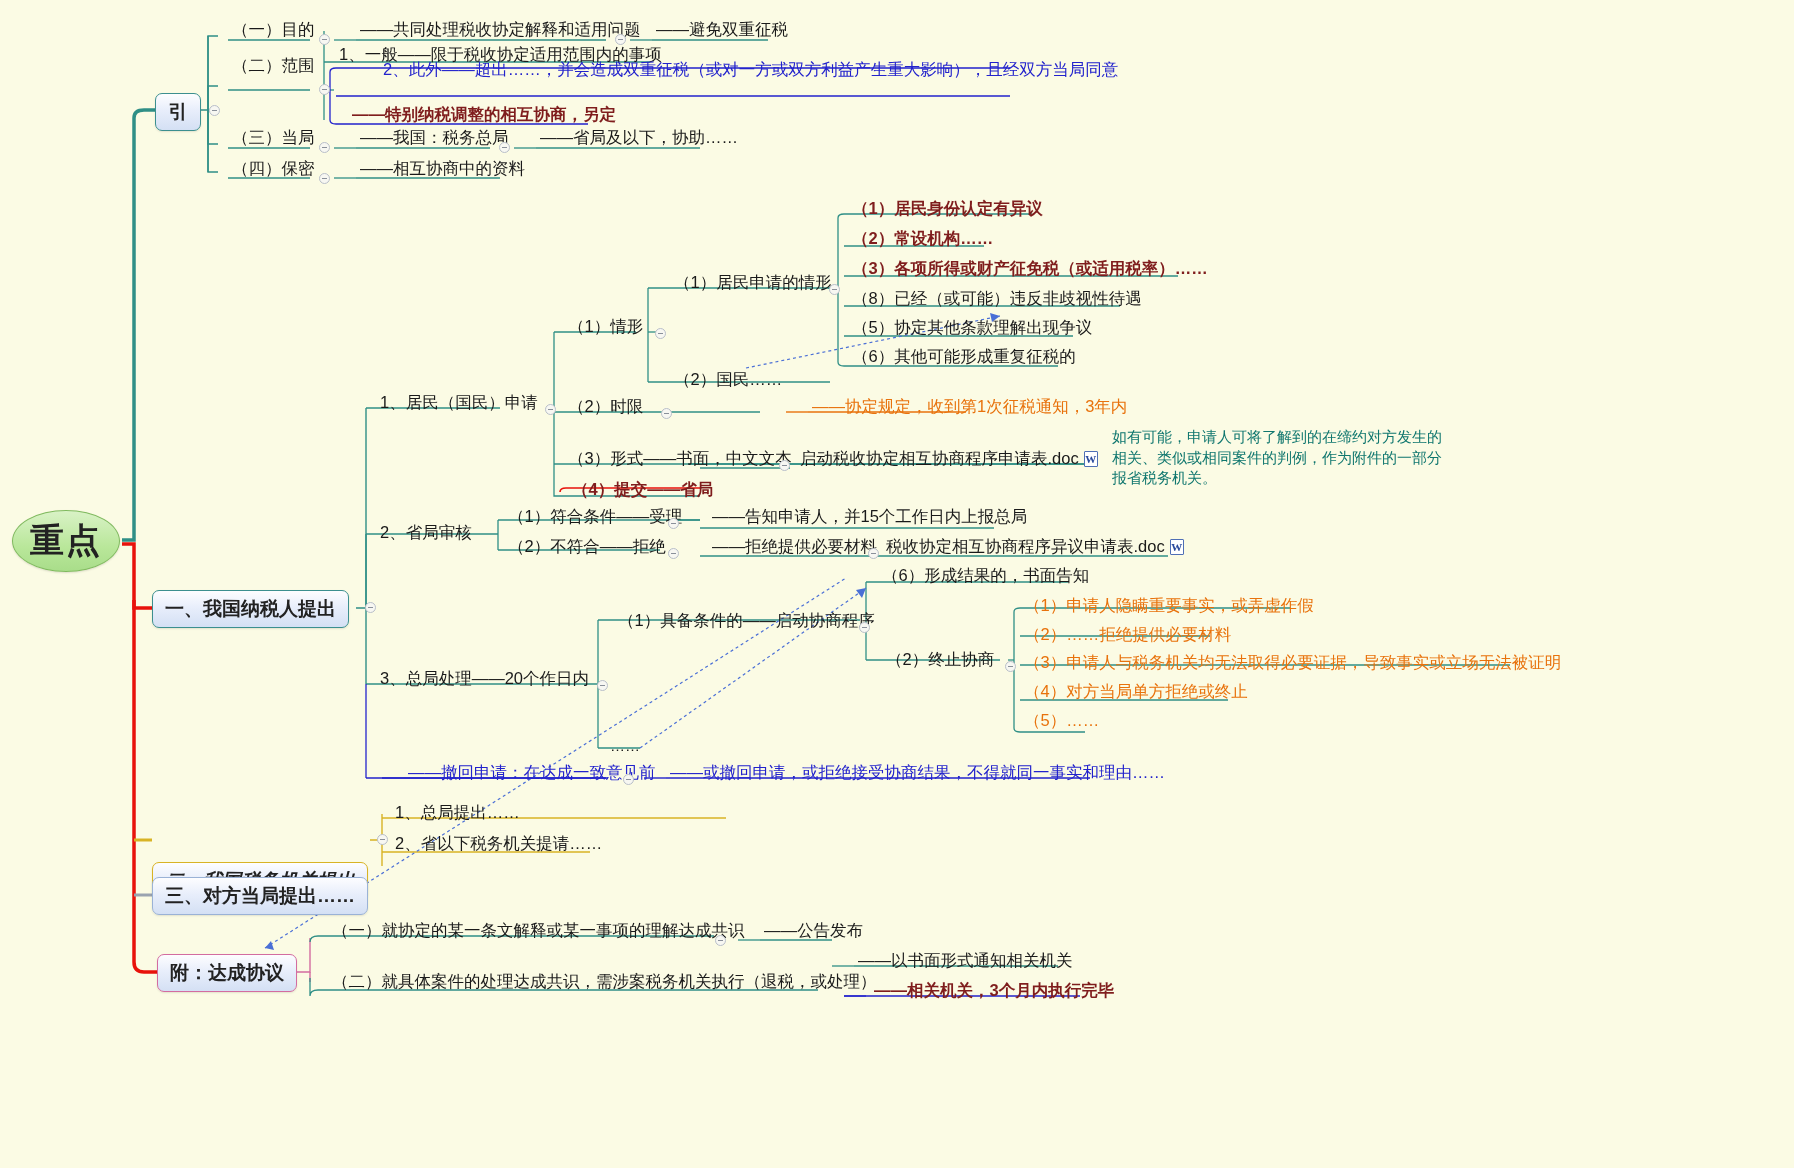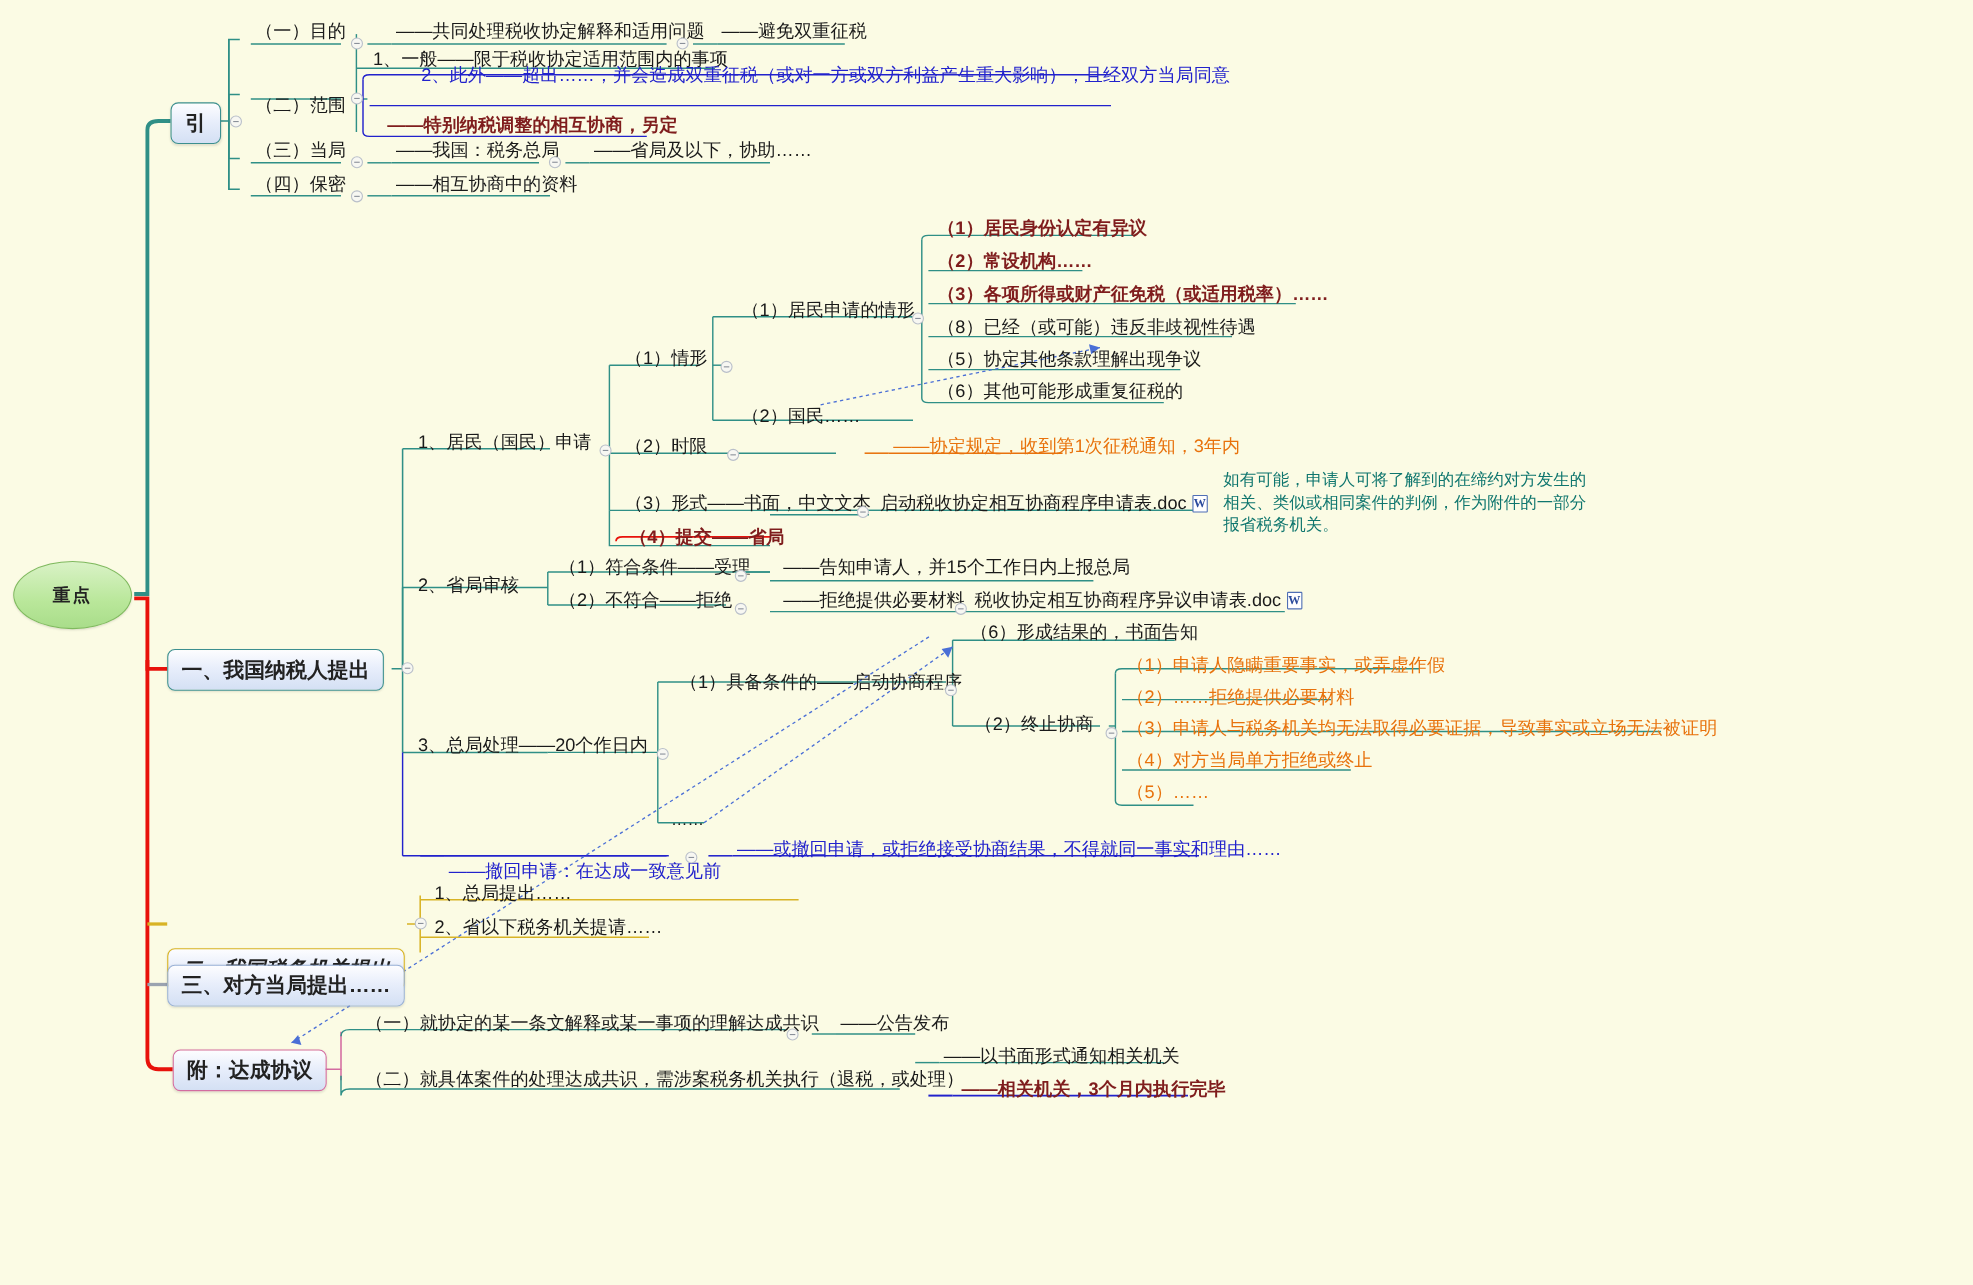--- a/index.html
+++ b/index.html
@@ -32,21 +32,21 @@
   .orange{ color: #e8720c; }
 
   
   .central {
     position: absolute;
     width: 108px; height: 62px;
     border-radius: 50%;
     background: linear-gradient(to bottom, #d9f2c6 0%, #b9e79a 60%, #a9dd8a 100%);
     border: 1px solid #7fb95e;
     display: flex; align-items: center; justify-content: center;
-    font-size: 16px; font-weight: bold; color: #222;
+    font-size: 34px; font-weight: bold; color: #222;
     letter-spacing: 2px;
     box-shadow: 0 1px 2px rgba(0,0,0,.12);
   }
 
   
   .mbox {
     position: absolute;
     display: flex; align-items: center;
     padding: 5px 12px;
     border-radius: 7px;
@@ -268,21 +268,21 @@
   <div class="mbox b-pink" style="left:157px; top:954px;">
     <span>附：达成协议</span>
   </div>
 
   <div class="node" style="left:230px; top:19px;">（一）目的</div>
   <span class="toggle abs" style="left:313px; top:34px;"></span>
   <div class="node" style="left:358px; top:19px;">——共同处理税收协定解释和适用问题</div>
   <span class="toggle abs" style="left:609px; top:34px;"></span>
   <div class="node" style="left:654px; top:19px;">——避免双重征税</div>
 
-  <div class="node" style="left:230px; top:86px;">（二）范围</div>
+  <div class="node" style="left:230px; top:55px;">（二）范围</div>
   <span class="toggle abs" style="left:313px; top:84px;"></span>
   <div class="node" style="left:337px; top:44px;">1、一般——限于税收协定适用范围内的事项</div>
   <div class="node blue" style="left:337px; top:59px;margin-left:44px;">2、此外——超出……，并会造成双重征税（或对一方或双方利益产生重大影响），且经双方当局同意</div>
   <div class="node red" style="left:350px; top:104px;">——特别纳税调整的相互协商，另定</div>
 
   <div class="node" style="left:230px; top:127px;">（三）当局</div>
   <span class="toggle abs" style="left:313px; top:142px;"></span>
   <div class="node" style="left:358px; top:127px;">——我国：税务总局</div>
   <span class="toggle abs" style="left:493px; top:142px;"></span>
   <div class="node" style="left:538px; top:127px;">——省局及以下，协助……</div>
@@ -347,21 +347,21 @@
   <span class="toggle abs" style="left:999px; top:661px;"></span>
 
   <div class="node orange" style="left:1022px; top:595px;">（1）申请人隐瞒重要事实，或弄虚作假</div>
   <div class="node orange" style="left:1022px; top:624px;">（2）……拒绝提供必要材料</div>
   <div class="node orange" style="left:1022px; top:652px;">（3）申请人与税务机关均无法取得必要证据，导致事实或立场无法被证明</div>
   <div class="node orange" style="left:1022px; top:681px;">（4）对方当局单方拒绝或终止</div>
   <div class="node orange" style="left:1022px; top:710px;">（5）……</div>
 
   <div class="node" style="left:608px; top:736px; font-size:15px;">……</div>
 
-  <div class="node blue" style="left:406px; top:762px;margin-top:20px;">——撤回申请：在达成一致意见前</div>
+  <div class="node blue" style="left:406px; top:762px;">——撤回申请：在达成一致意见前</div>
   <span class="toggle abs" style="left:617px; top:774px;"></span>
   <div class="node blue" style="left:668px; top:762px;">——或撤回申请，或拒绝接受协商结果，不得就同一事实和理由……</div>
 
   <div class="node" style="left:393px; top:802px;">1、总局提出……</div>
   <div class="node" style="left:393px; top:833px;">2、省以下税务机关提请……</div>
 
   <div class="node" style="left:330px; top:920px;">（一）就协定的某一条文解释或某一事项的理解达成共识</div>
   <span class="toggle abs" style="left:709px; top:935px;"></span>
   <div class="node" style="left:762px; top:920px;">——公告发布</div>
 

